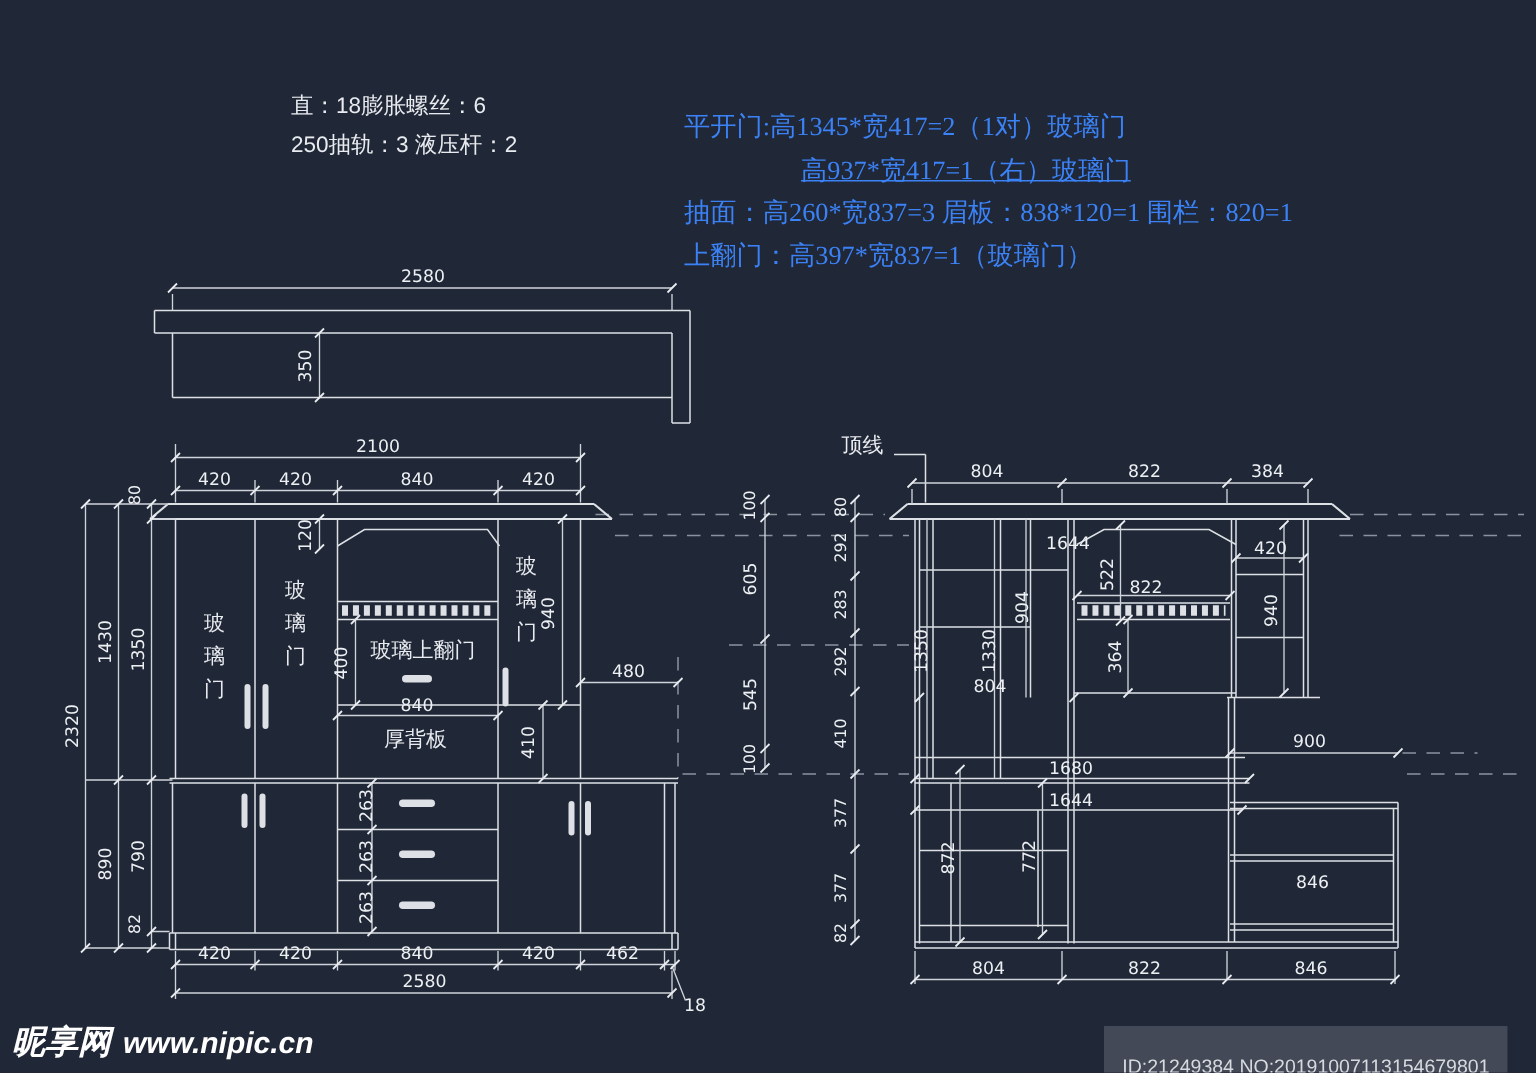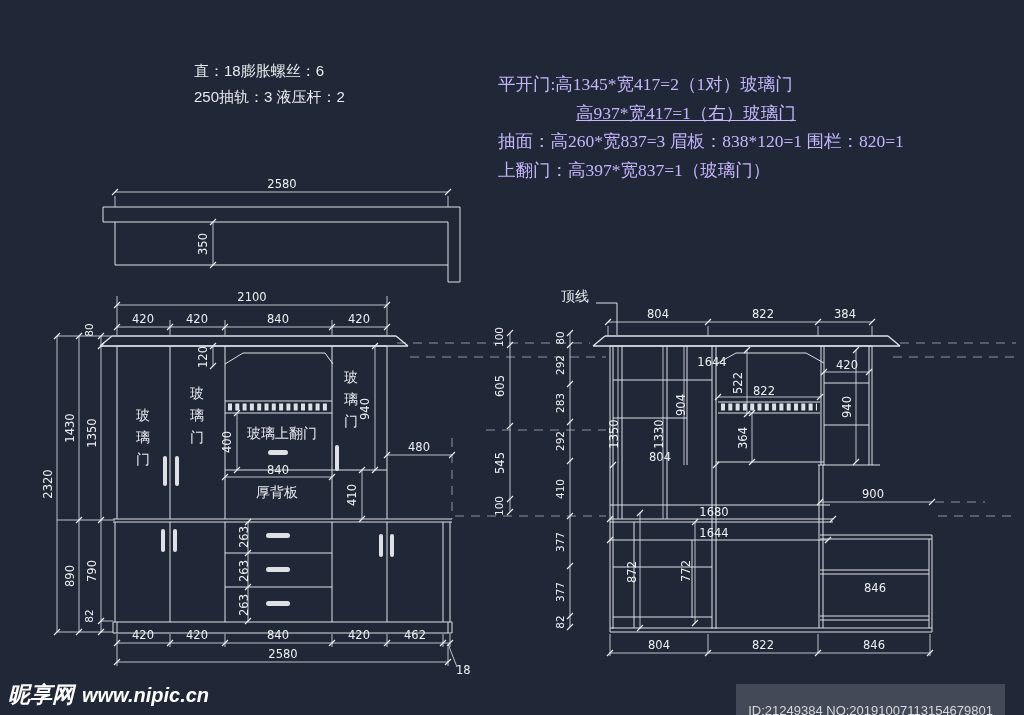--- a/index.html
+++ b/index.html
@@ -7,21 +7,21 @@
     width:1024px;height:715px;position:relative;overflow:hidden;
     background:#202736;
     font-family:"Liberation Sans","DejaVu Sans",sans-serif;
   }
   .notes{
     position:absolute;left:194px;top:58px;width:196px;
     color:#e8ebef;font-size:15px;line-height:26px;text-align:left;
     white-space:nowrap;
   }
   .spec{
-    position:absolute;left:498px;top:70px;color:#c4b5fd;
+    position:absolute;left:456px;top:70px;color:#3b82f6;
     font-size:17.5px;line-height:28.5px;white-space:nowrap;
     font-family:"Liberation Serif","DejaVu Serif",serif;
   }
   .spec .indent{padding-left:78px;text-decoration:underline;}
   svg{position:absolute;left:0;top:0;}
   .ln{stroke:#dde1e6;stroke-width:1;fill:none;}
   .ln2{stroke:#dde1e6;stroke-width:1.4;fill:none;}
   .dimln{stroke:#cfd4da;stroke-width:0.9;fill:none;}
   .tick{stroke:#e8ebef;stroke-width:1.2;fill:none;}
   .dsh{stroke:#8b93a1;stroke-width:1;fill:none;stroke-dasharray:9 7;}

